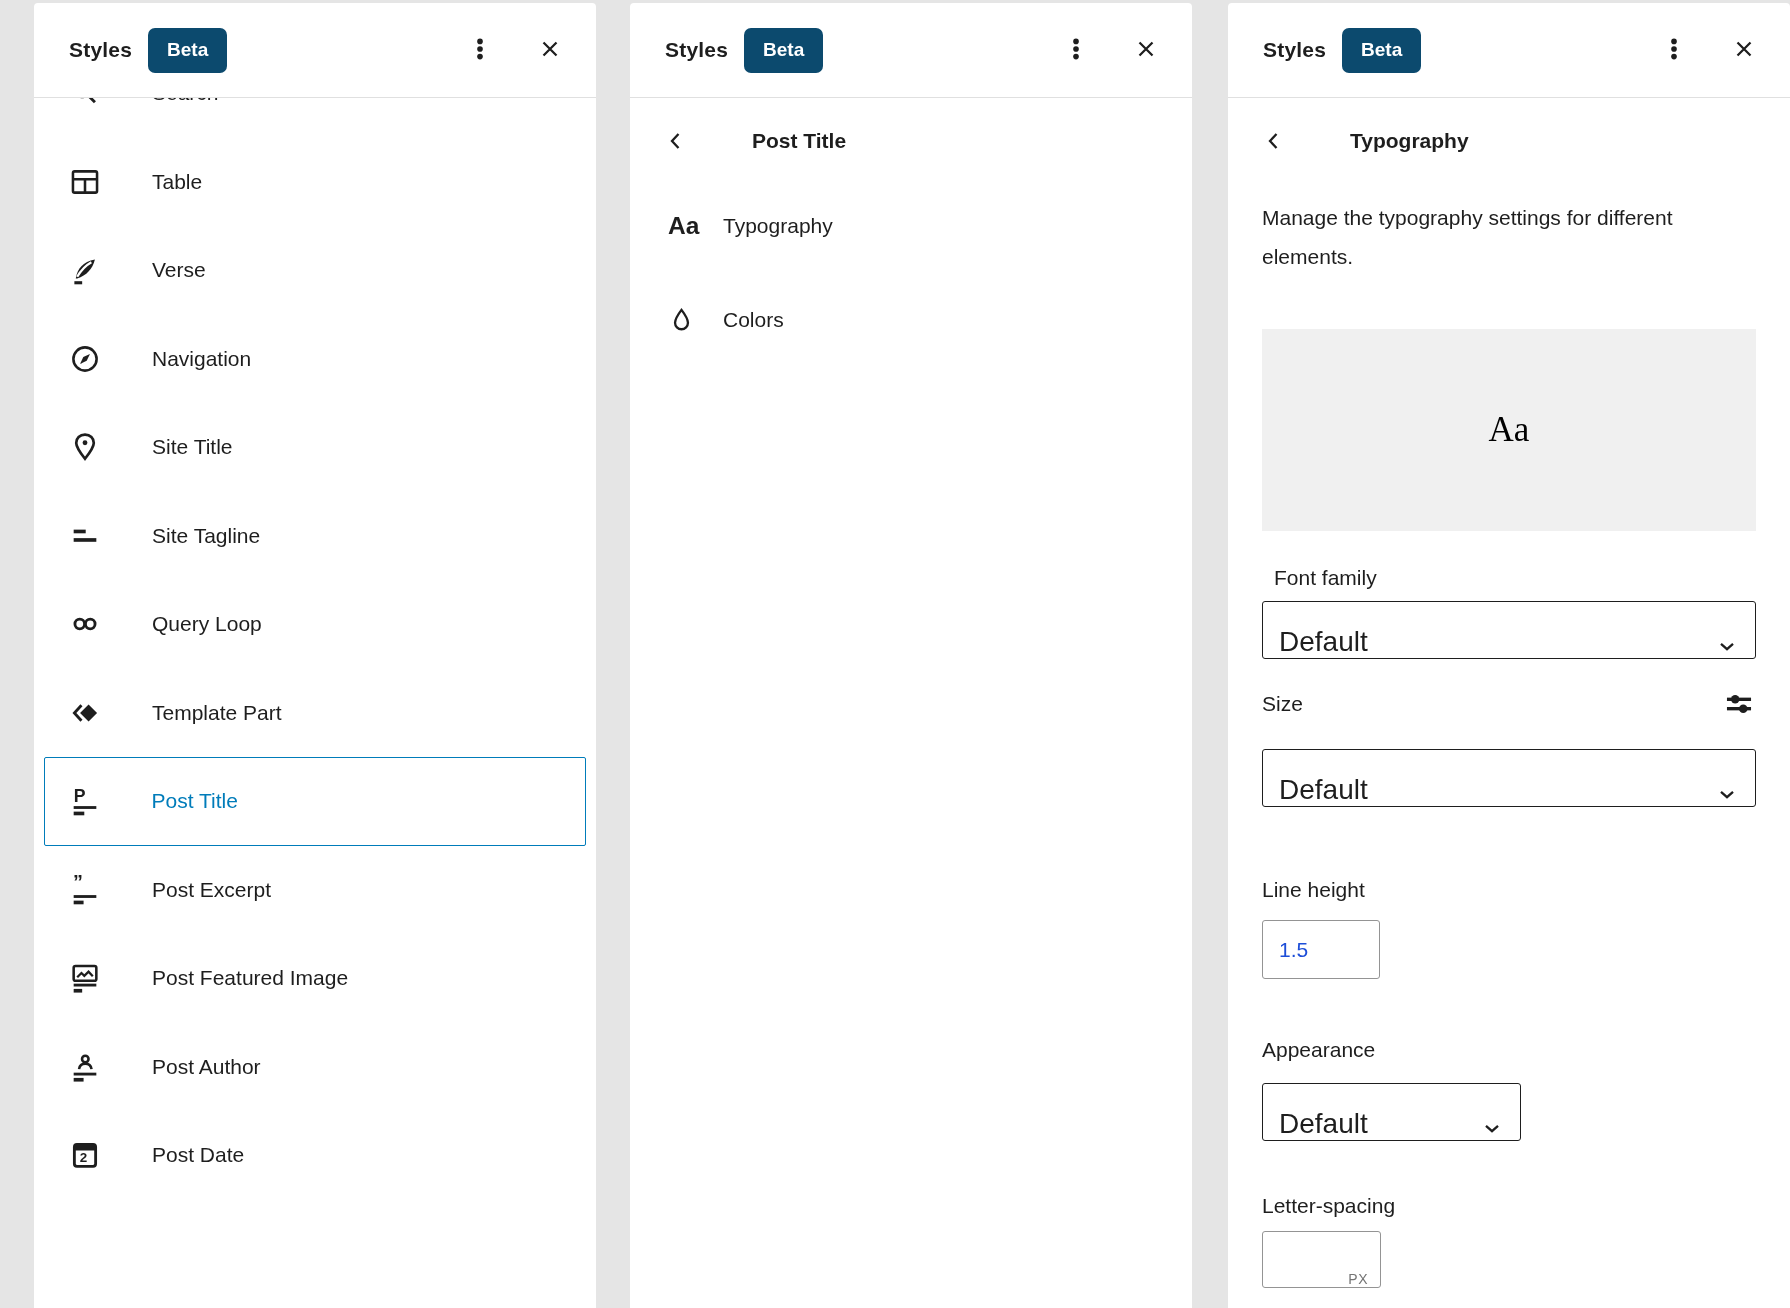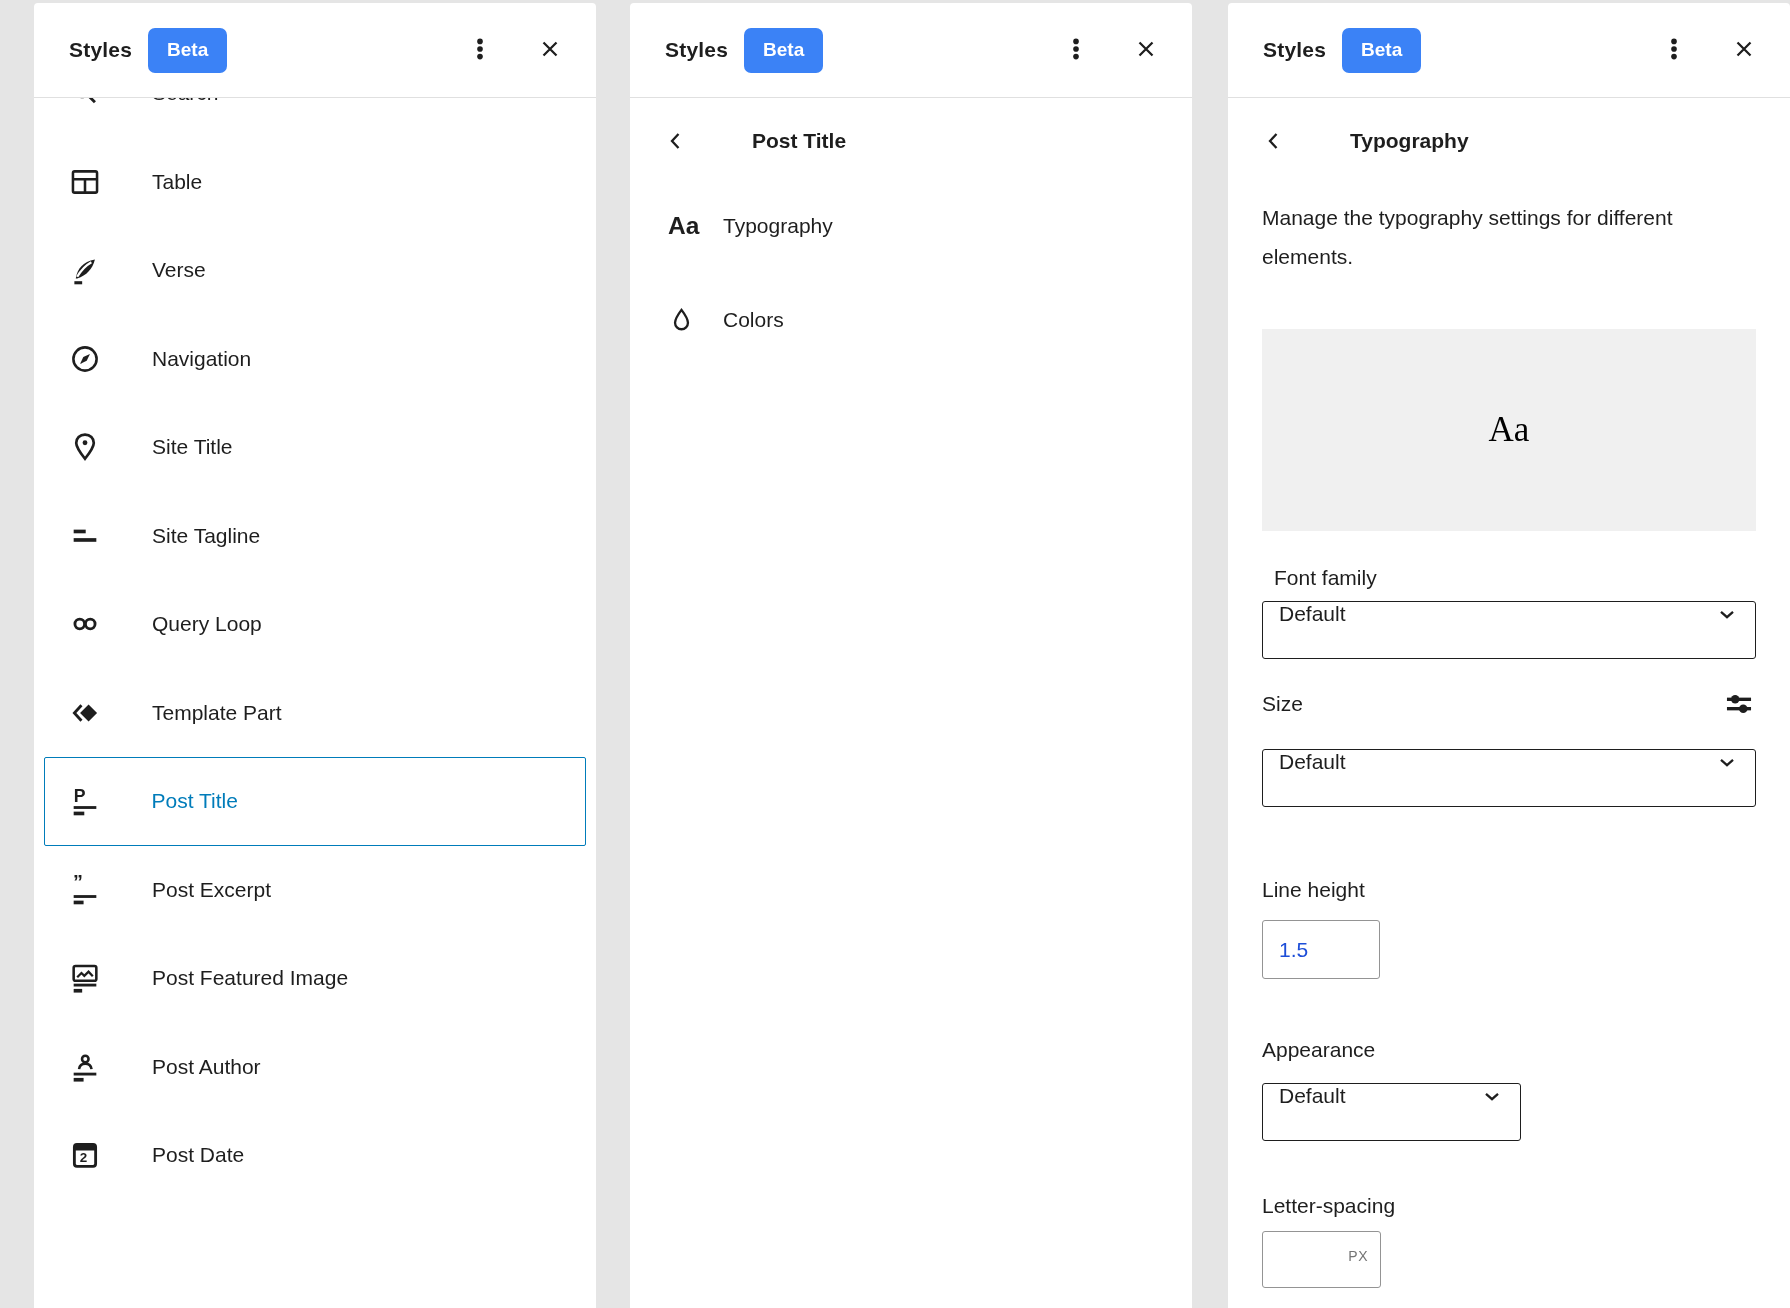--- a/index.html
+++ b/index.html
@@ -6,21 +6,21 @@
   html,body { width:1790px; height:1308px; overflow:hidden; }
   body { background:#e5e5e5; font-family:"Liberation Sans",sans-serif; color:#1e1e1e; }
   .stage { position:relative; width:1790px; height:1308px; }
   .panel { position:absolute; top:3px; bottom:0; background:#fff; border-radius:4px 4px 0 0; overflow:hidden; }
   #panel-blocks   { left:34px;   width:562px; }
   #panel-posttitle{ left:630px;  width:562px; }
   #panel-typog    { left:1228px; width:562px; }
 
   .panel-header { height:95px; border-bottom:1px solid #e0e0e0; display:flex; align-items:center; padding:0 33px 0 35px; }
   .panel-title  { font-size:21px; font-weight:700; letter-spacing:.2px; }
-  .beta-badge   { margin-left:16px; background:#3b82f6; color:#fff; font-size:19px; font-weight:600; height:45px; padding:0 19px; border-radius:7px; display:flex; align-items:center; }
+  .beta-badge   { margin-left:16px; background:#0c4a6e; color:#fff; font-size:19px; font-weight:600; height:45px; padding:0 19px; border-radius:7px; display:flex; align-items:center; }
   .icon-btn { width:26px; height:26px; border:none; background:none; padding:0; color:#1e1e1e; cursor:pointer; display:flex; align-items:center; justify-content:center; }
   .icon-btn.ellipsis { margin-left:auto; }
   .icon-btn.close    { margin-left:44px; }
   .icon-btn svg { width:100%; height:100%; }
 
   
   .list-clip { position:absolute; top:95px; left:0; right:0; bottom:0; overflow:hidden; }
   .block-list { margin-top:-49px; }
   .block-row { height:88.5px; display:flex; align-items:center; padding:0 10px 0 34px; cursor:pointer;gap:29px; }
   .block-row .blk-icon { width:34px; height:34px; flex:none; color:#1e1e1e; }
@@ -42,33 +42,33 @@
   .menu-row .menu-icon svg.i-colors { width:31px; height:31px; margin-left:2px; }
   .menu-row .menu-label { margin-left:17px; font-size:21px; }
 
   
   .content { padding:0 34px; }
   .desc { margin-top:44px; font-size:21px; line-height:39px; max-width:455px; color:#1e1e1e; }
   .preview-box { margin-top:53px; height:202px; background:#f0f0f0; display:flex; align-items:center; justify-content:center; }
   .preview-aa { font-family:"Liberation Serif",serif; font-size:35px; color:#000; }
   .field-label { display:block; font-size:21px; line-height:24px; }
   .ff-label { margin-top:35px;margin-left:12px; }
-  .select { margin-top:11px; height:58px; border:1.5px solid #1e1e1e; border-radius:3px; display:flex; align-items:flex-start; padding:0 16px; font-size:21px; cursor:pointer; background:#fff; width:100%; }
+  .select { margin-top:11px; height:58px; border:1.5px solid #1e1e1e; border-radius:3px; display:flex; align-items:flex-end; padding:0 16px; font-size:28px; cursor:pointer; background:#fff; width:100%; }
   .select .chev { margin-left:auto; width:24px; height:24px; color:#1e1e1e; flex:none; }
   .select .chev svg { width:24px; height:24px; display:block; }
   .size-row { margin-top:28px; height:34px; display:flex; align-items:center; justify-content:space-between; }
   .settings-btn { width:34px; height:34px; border:none; background:none; padding:0; color:#1e1e1e; cursor:pointer; }
   .settings-btn svg { width:34px; height:34px; display:block; }
   .size-select { margin-top:28px; }
   .lh-label { margin-top:71px; }
   .num-input { margin-top:18px; width:118px; height:59px; border:1.5px solid #949494; border-radius:3px; display:flex; align-items:center; padding:0 16px; font-size:21px; color:#1d4ed8; background:#fff; }
   .app-label { margin-top:59px; }
   .app-select { margin-top:21px; width:259px; }
   .ls-label { margin-top:53px; }
-  .ls-input { margin-top:13px; width:119px; height:57px; border:1.5px solid #949494; border-radius:3px; display:flex; align-items:flex-start; justify-content:flex-end; padding:16px 12px; background:#fff; }
+  .ls-input { margin-top:13px; width:119px; height:57px; border:1.5px solid #949494; border-radius:3px; display:flex; align-items:flex-end; justify-content:flex-end; padding:0 12px; background:#fff; }
   .ls-unit { font-size:14px; color:#757575; font-weight:500; letter-spacing:.5px; }
   svg text { font-family:"Liberation Sans",sans-serif; }
 </style>
 </head>
 <body>
 
 <div class="stage">
 
   <section class="panel" id="panel-blocks">
     <div class="panel-header">

